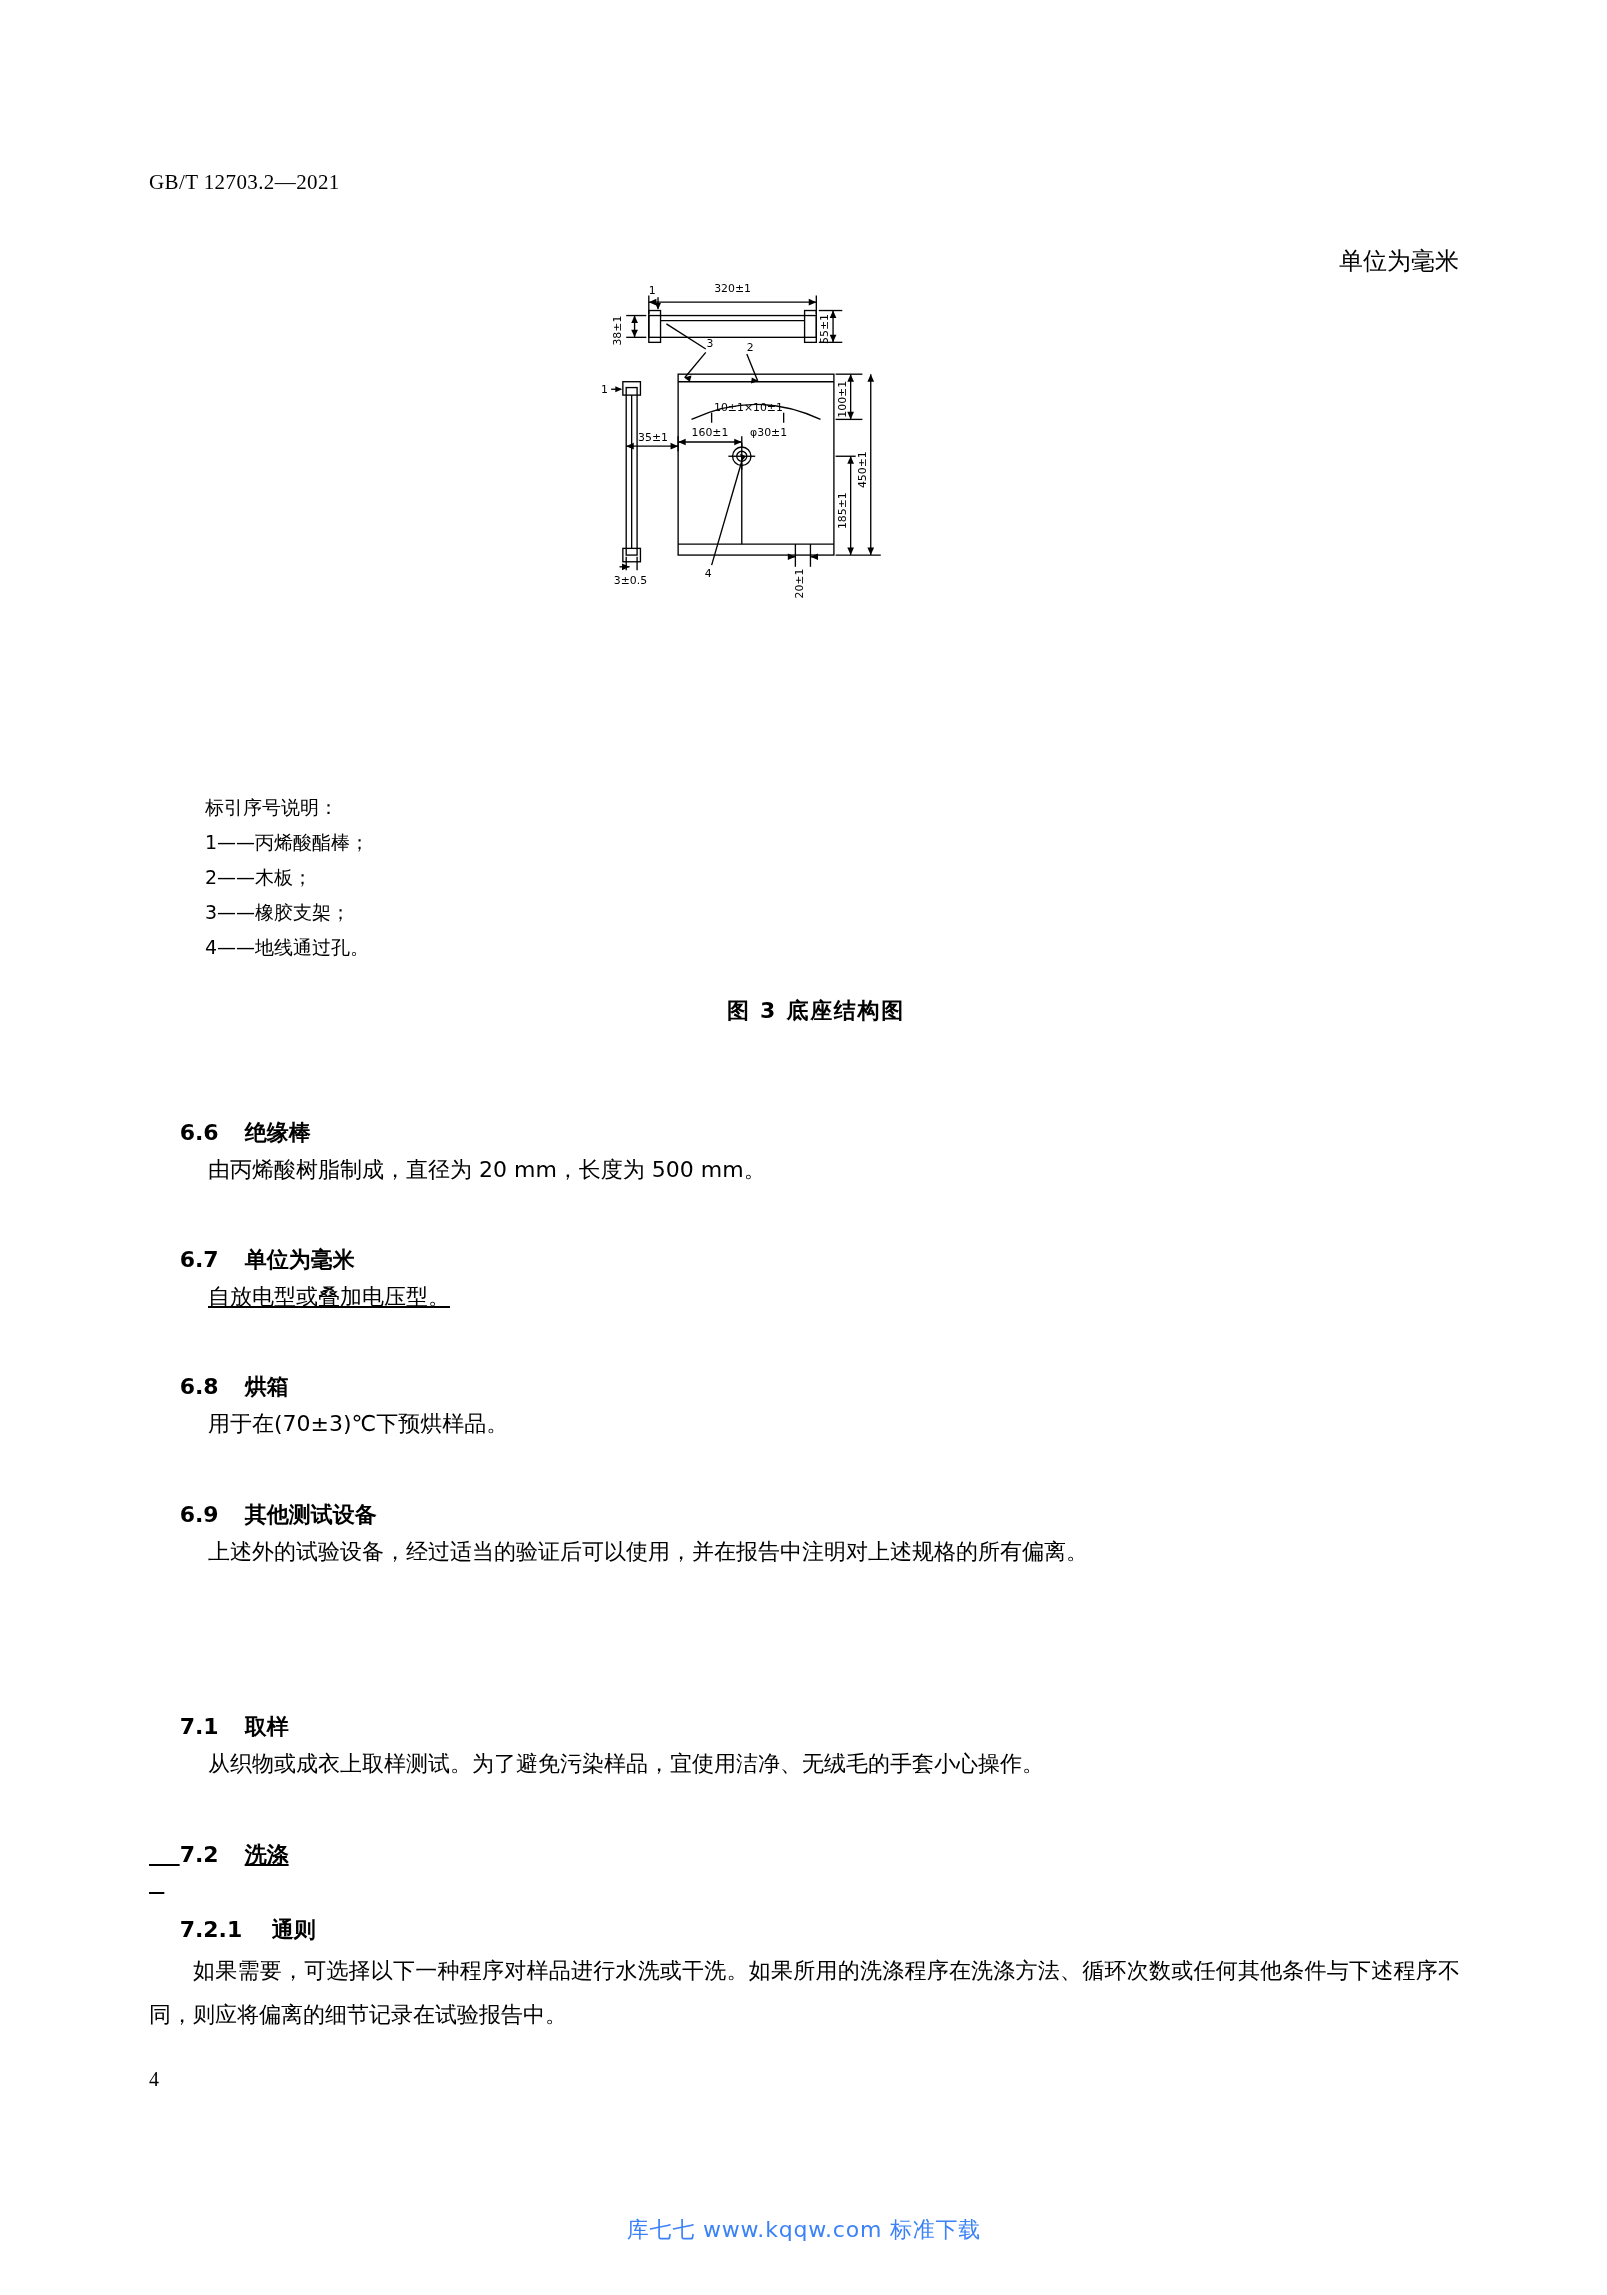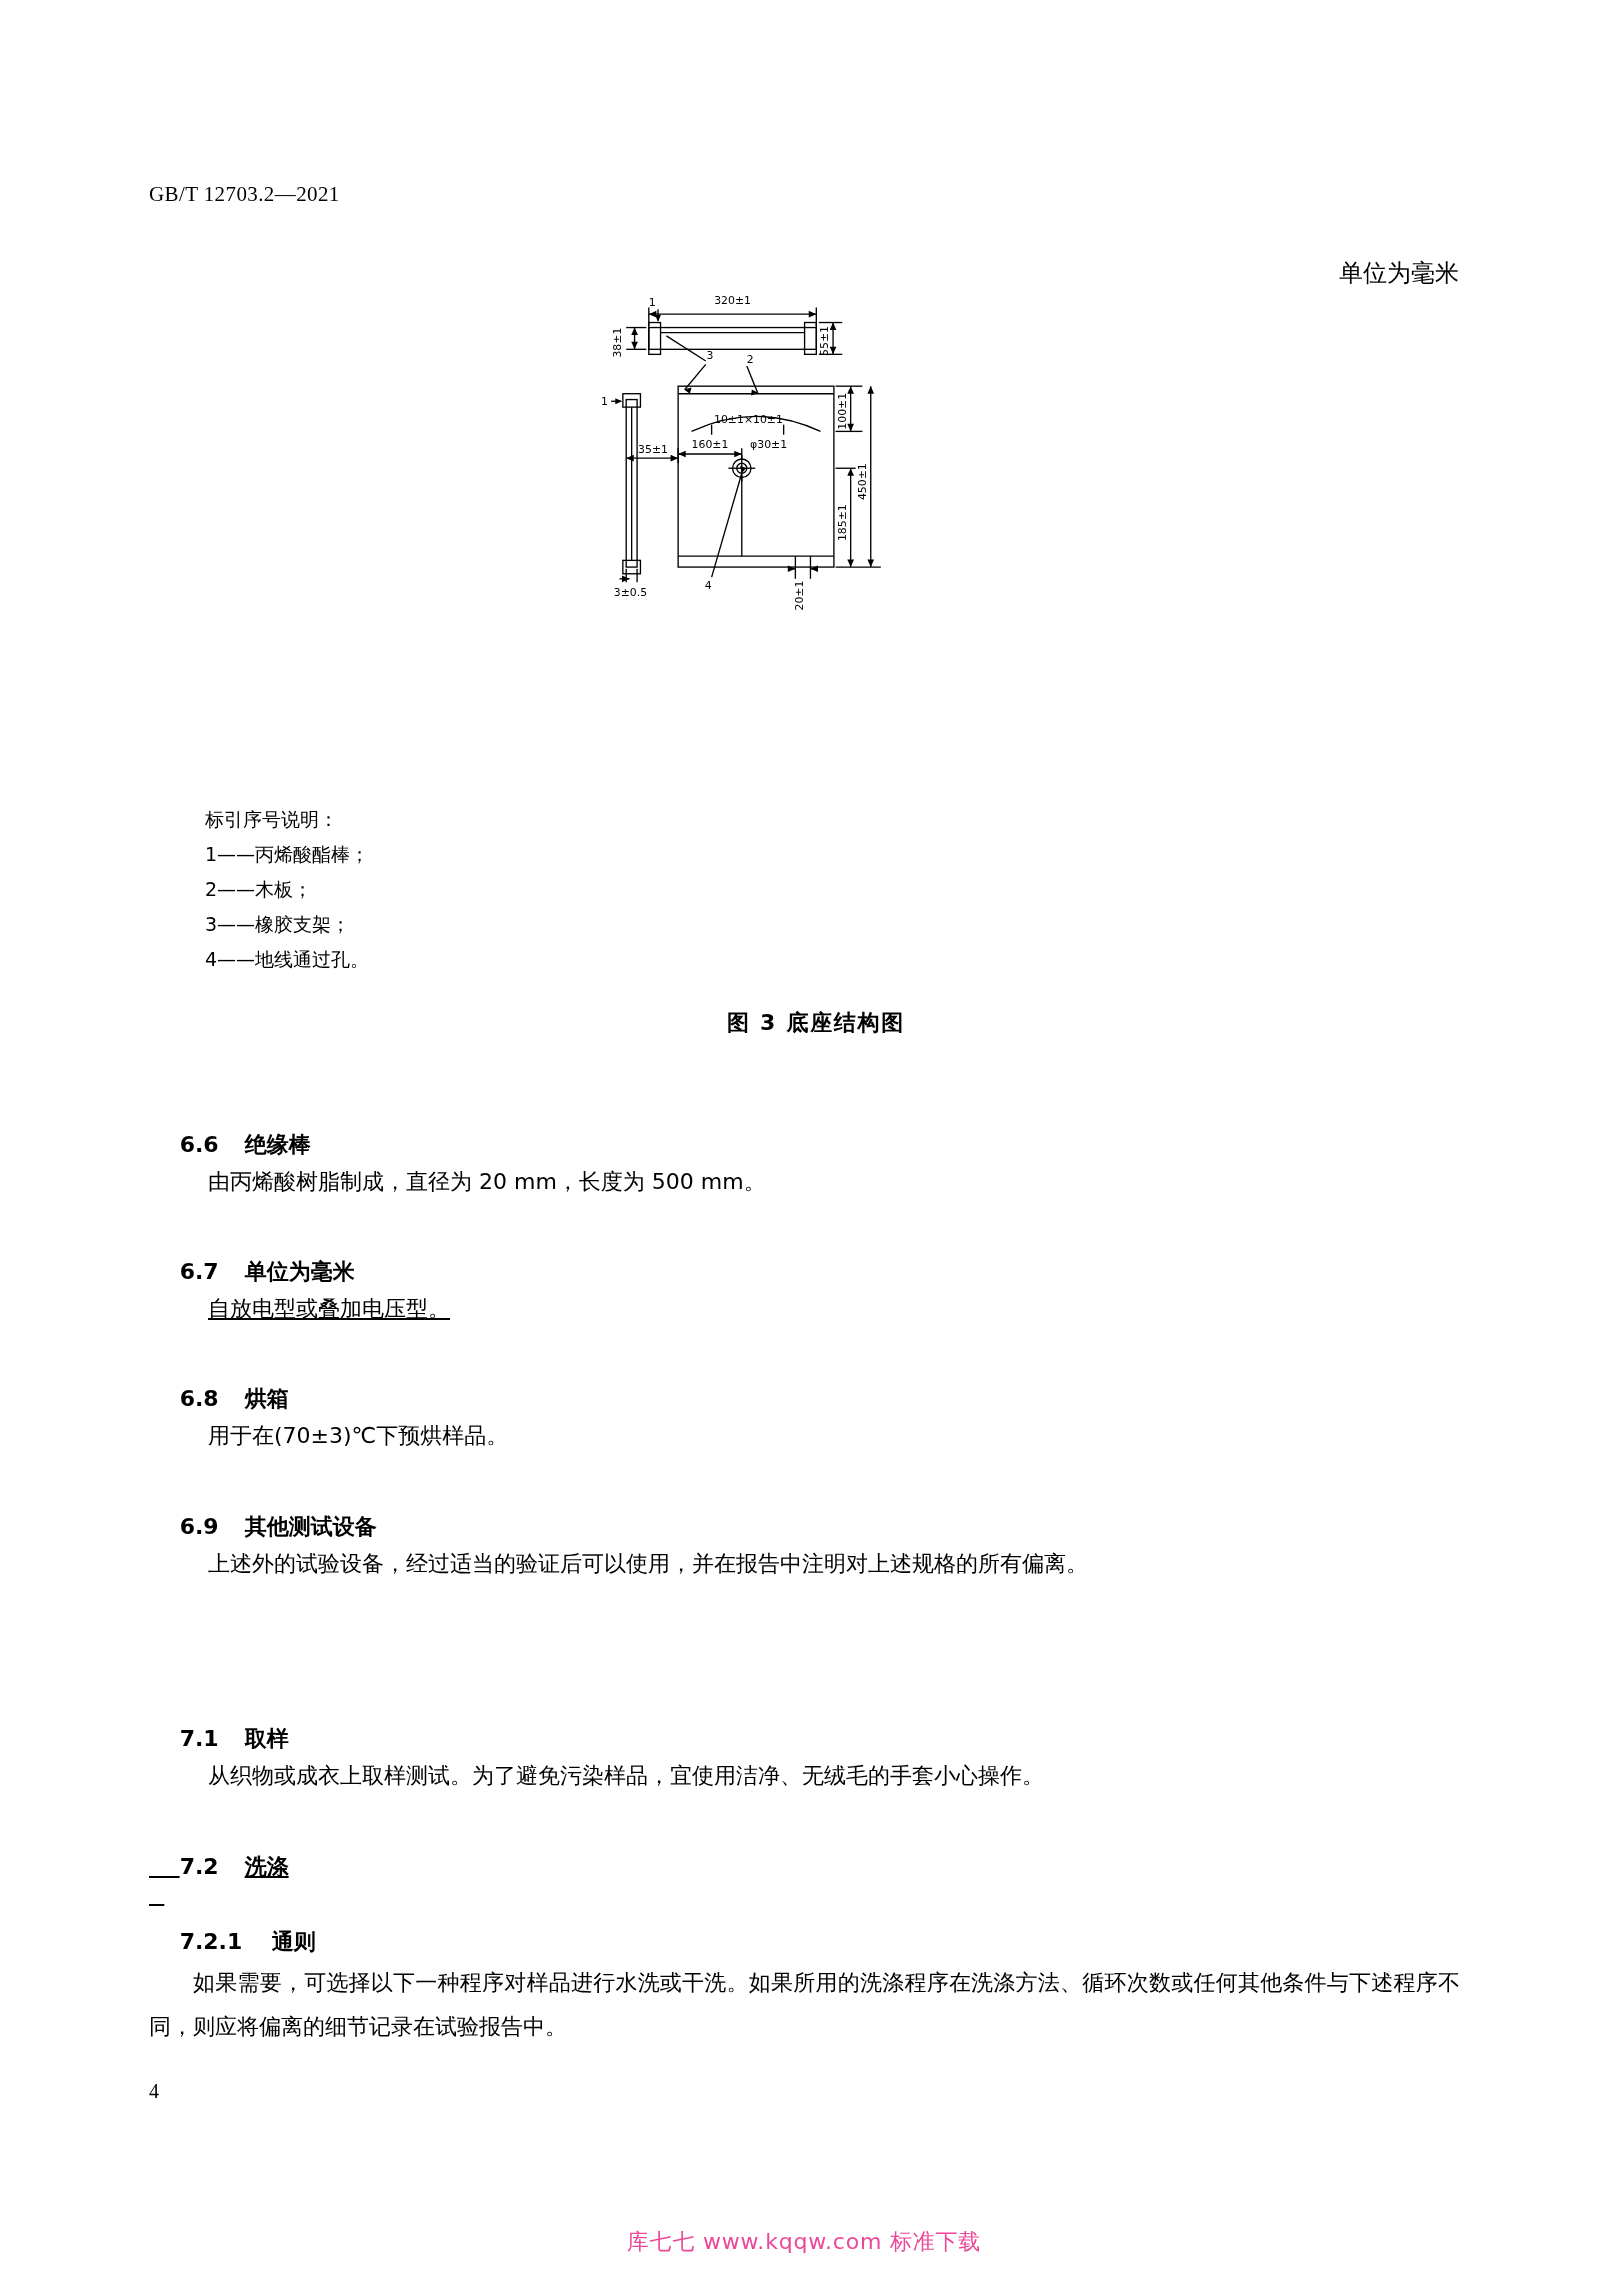--- a/index.html
+++ b/index.html
@@ -10,21 +10,21 @@
   body {
     width: 1608px;
     height: 2295px;
     position: relative;
     font-family: "Liberation Serif", "DejaVu Serif", serif;
     color: #000000;
     overflow: hidden;
   }
   .page {
     position: absolute;
-    left: 0; top: 16px;
+    left: 0; top: 4px;
     width: 1608px;
     height: 2251px;
   }
   .hdr {
     position: absolute;
     left: 149px;
     top: 166px;
     font-size: 21px;
     letter-spacing: 0.4px;
     font-family: "Liberation Serif", serif;
@@ -104,21 +104,21 @@
     font-family: "Liberation Serif", serif;
   }
   .footer {
     position: absolute;
     left: 0;
     width: 1608px;
     top: 2211px;
     text-align: center;
     font-size: 22px;
     font-family: "DejaVu Sans", sans-serif;
-    color: #ec4899;
+    color: #3b82f6;
     letter-spacing: 0.8px;
   }
 </style>
 </head>
 <body>
 
 <div class="page">
 
   <div class="hdr">GB/T 12703.2—2021</div>
 

